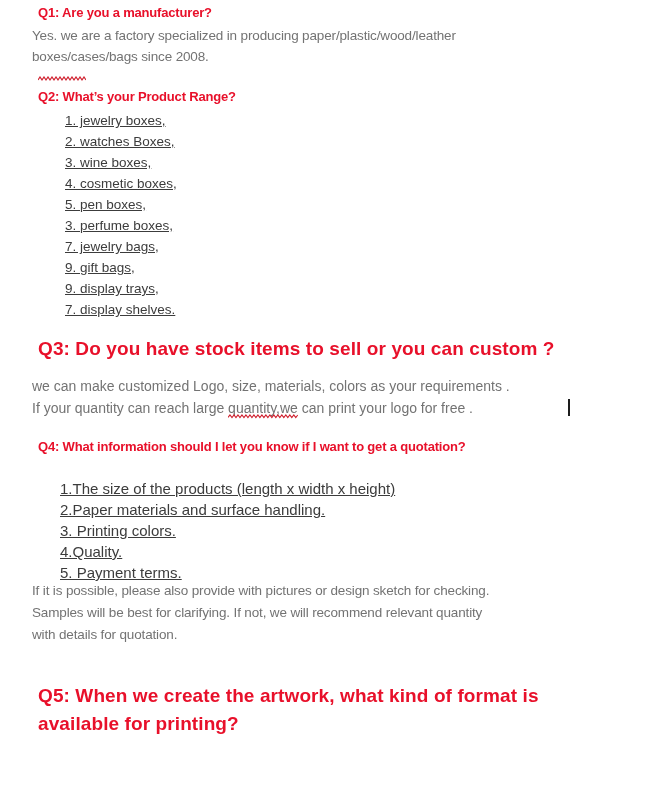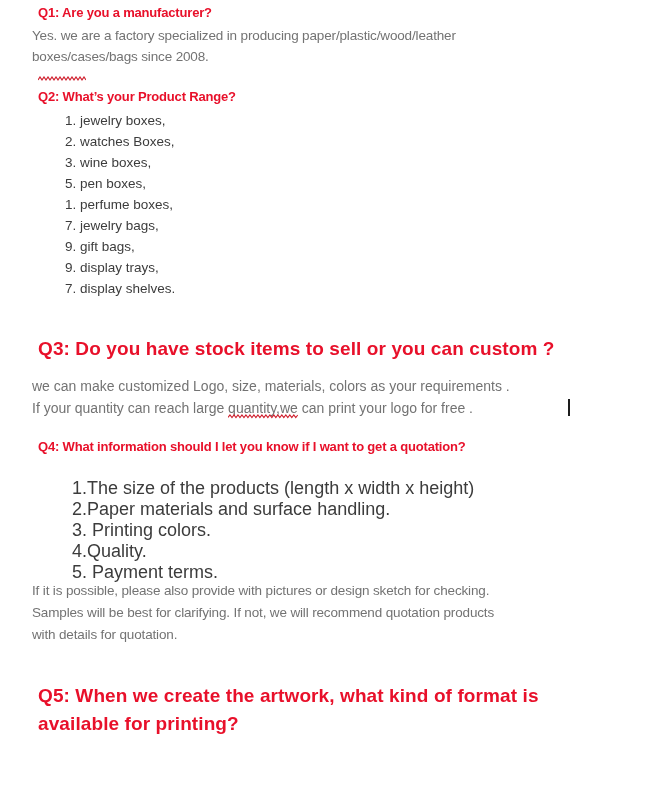--- a/index.html
+++ b/index.html
@@ -72,23 +72,24 @@
     position: absolute;
     margin: 0;
     padding: 0;
     list-style: none;
     font-size: 13.5px;
     color: #3c3c3c;
   }
   .olist li {
     line-height: 21px;
     white-space: nowrap;
+    text-decoration: underline;
   }
   .olist.q2 { left: 65px; }
-  .olist.q4 { left: 72px; font-size: 18px; }
+  .olist.q4 { left: 60px; font-size: 15px; }
   .olist.q4 li { line-height: 21px; }
 
   
   .squiggle {
     position: absolute;
     height: 6px;
     overflow: hidden;
     pointer-events: none;
   }
   .squiggle svg { display: block; }
@@ -116,22 +117,23 @@
       <path d="M0 4 L2 1 L4 4 L6 1 L8 4 L10 1 L12 4 L14 1 L16 4 L18 1 L20 4 L22 1 L24 4 L26 1 L28 4 L30 1 L32 4 L34 1 L36 4 L38 1 L40 4 L42 1 L44 4 L46 1 L48 4" fill="none" stroke="#cf1f2d" stroke-width="1.2"></path>
     </svg>
   </div>
 
   <div class="q-head small" style="top:89px;">Q2: What’s your Product Range?</div>
 
   <ul class="olist q2" style="top:110px;">
     <li>1. jewelry boxes,</li>
     <li>2. watches Boxes,</li>
     <li>3. wine boxes,</li>
+    <li>4. cosmetic boxes,</li>
     <li>5. pen boxes,</li>
-    <li>1. perfume boxes,</li>
+    <li>3. perfume boxes,</li>
     <li>7. jewelry bags,</li>
     <li>9. gift bags,</li>
     <li>9. display trays,</li>
     <li>7. display shelves.</li>
   </ul>
 
   <div class="q-head large" style="top:338px;">Q3: Do you have stock items to sell or you can custom ?</div>
 
   <div class="para" style="top:375px;">we can make customized Logo, size, materials, colors as your requirements .</div>
 
@@ -150,20 +152,20 @@
   <ul class="olist q4" style="top:478px;">
     <li>1.The size of the products (length x width x height)</li>
     <li>2.Paper materials  and surface handling.</li>
     <li>3. Printing colors.</li>
     <li>4.Quality.</li>
     <li>5. Payment terms.</li>
   </ul>
 
   <div class="para tight" style="top:580px;">If it is possible, please also provide with pictures or design sketch for checking.</div>
 
-  <div class="para tight" style="top:602px;">Samples will be best for clarifying. If not, we will recommend quotation products</div>
+  <div class="para tight" style="top:602px;">Samples will be best for clarifying. If not, we will recommend relevant quantity</div>
 
   <div class="para tight" style="top:624px;">with details for quotation.</div>
 
   <div class="q-head large wrap" style="top:682px;">Q5: When we create the artwork, what kind of format is available for printing?</div>
 
 
 </div>
 
 </body></html>

